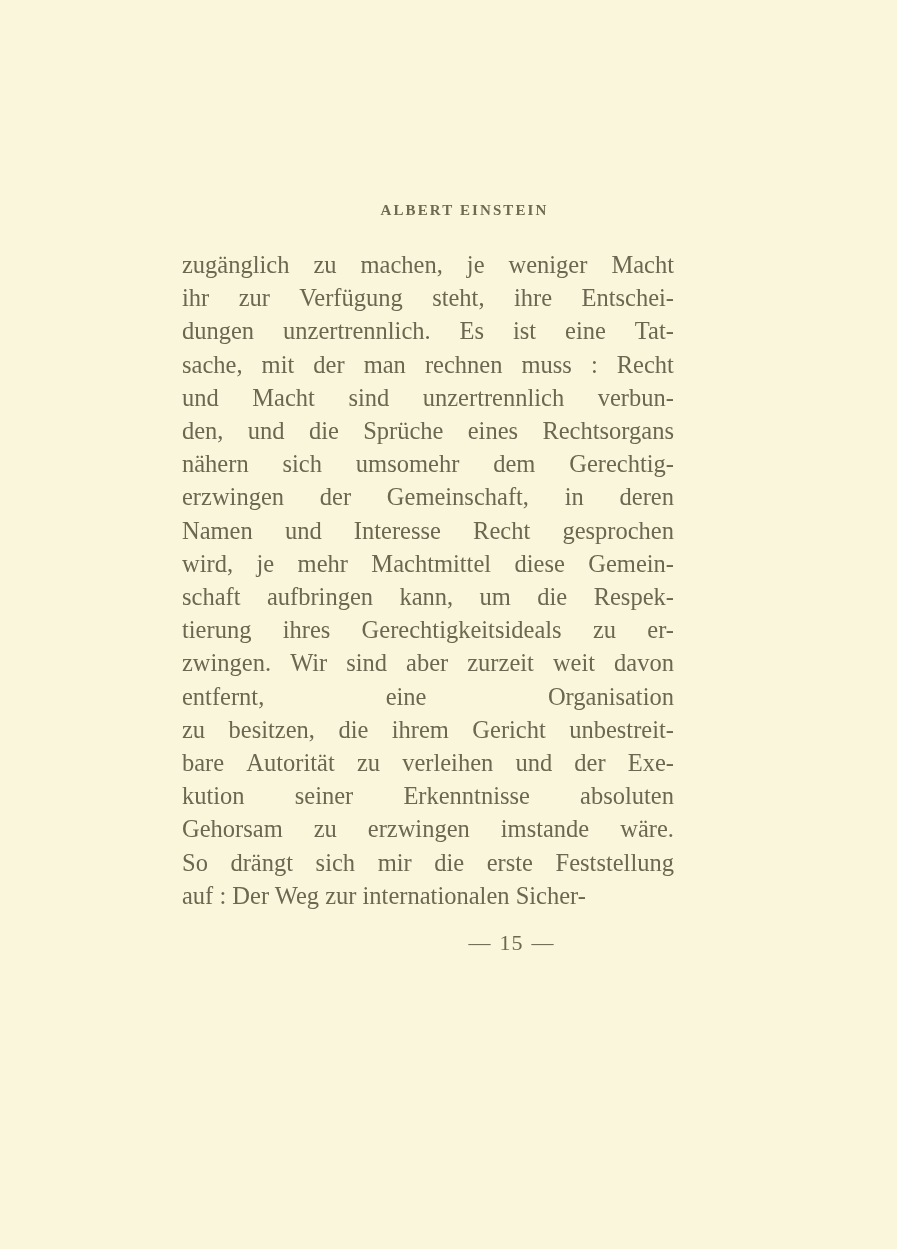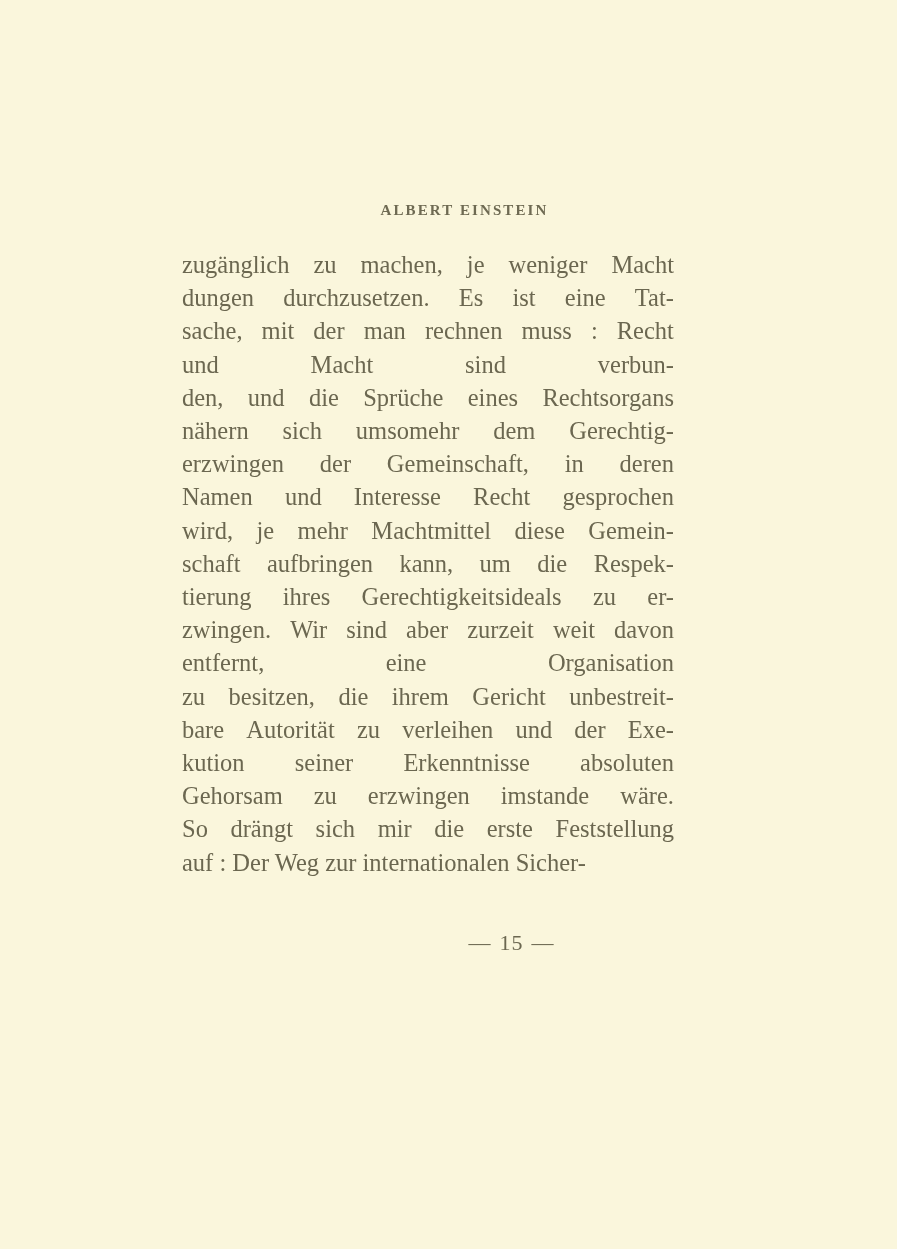--- a/index.html
+++ b/index.html
@@ -83,41 +83,50 @@
   <div class="body-text">
       <span class="line j">
         <span class="w">zugänglich</span>
         <span class="w">zu</span>
         <span class="w">machen,</span>
         <span class="w">je</span>
         <span class="w">weniger</span>
         <span class="w">Macht</span>
       </span>
       <span class="line j">
+        <span class="w">ihr</span>
+        <span class="w">zur</span>
+        <span class="w">Verfügung</span>
+        <span class="w">steht,</span>
+        <span class="w">ihre</span>
+        <span class="w">Entschei-</span>
+      </span>
+      <span class="line j">
         <span class="w">dungen</span>
-        <span class="w">durchzusetzen.</span>
+        <span class="w">unzertrennlich.</span>
         <span class="w">Es</span>
         <span class="w">ist</span>
         <span class="w">eine</span>
         <span class="w">Tat-</span>
       </span>
       <span class="line j">
         <span class="w">sache,</span>
         <span class="w">mit</span>
         <span class="w">der</span>
         <span class="w">man</span>
         <span class="w">rechnen</span>
         <span class="w">muss</span>
         <span class="w">:</span>
         <span class="w">Recht</span>
       </span>
       <span class="line j">
         <span class="w">und</span>
         <span class="w">Macht</span>
         <span class="w">sind</span>
+        <span class="w">unzertrennlich</span>
         <span class="w">verbun-</span>
       </span>
       <span class="line j">
         <span class="w">den,</span>
         <span class="w">und</span>
         <span class="w">die</span>
         <span class="w">Sprüche</span>
         <span class="w">eines</span>
         <span class="w">Rechtsorgans</span>
       </span>

